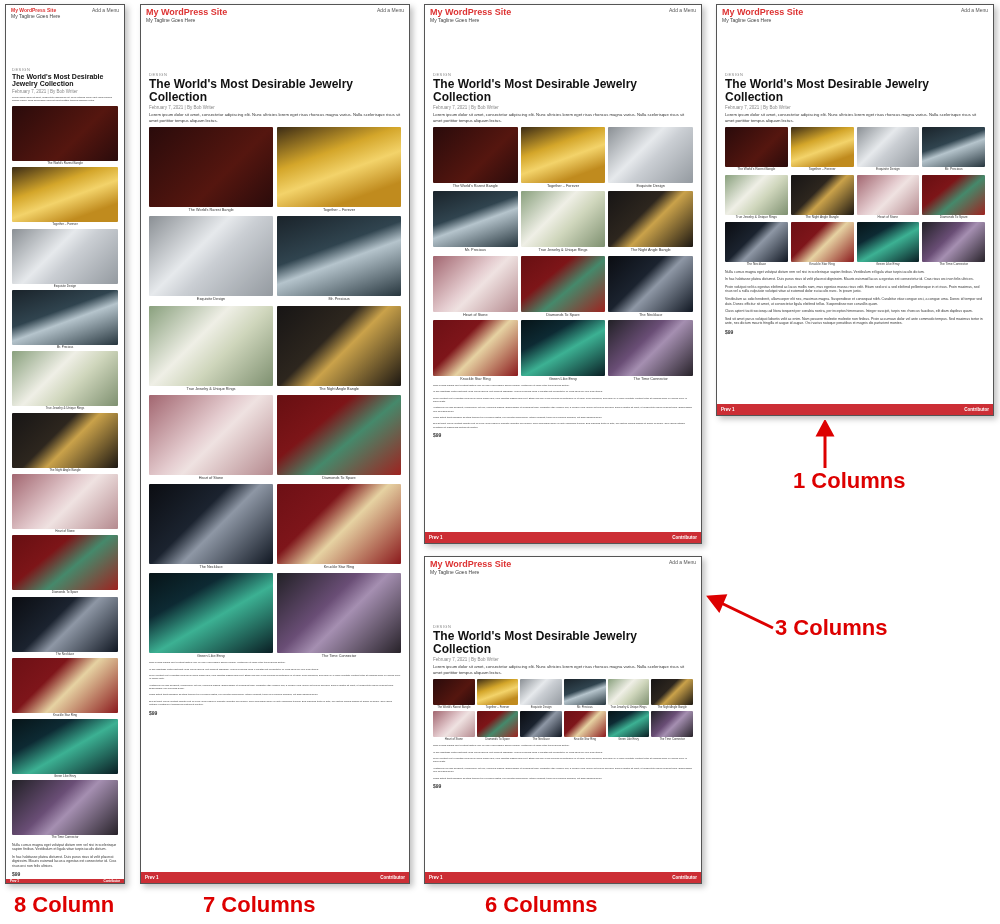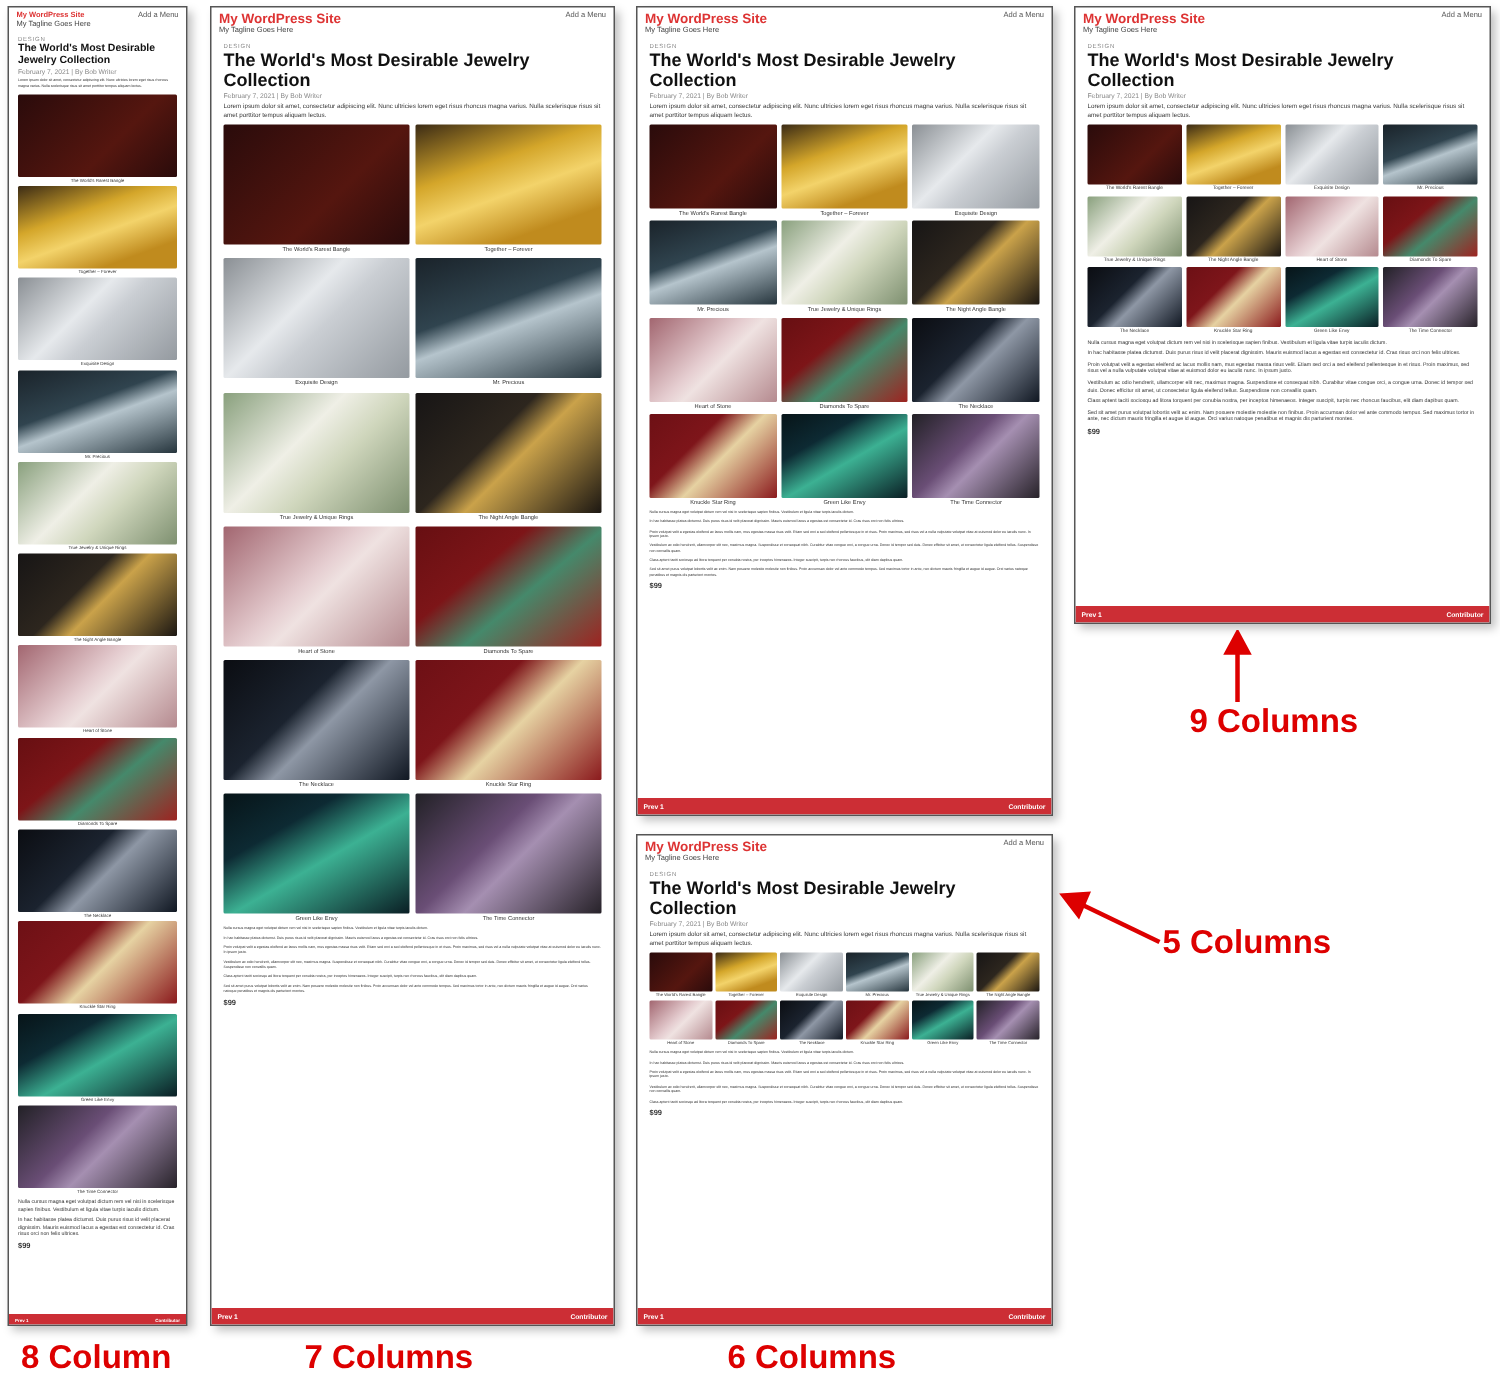--- a/index.html
+++ b/index.html
@@ -27,21 +27,21 @@
   .panel .hdr {
     padding: 2px 5px;
     display: flex;
     align-items: flex-start;
     justify-content: space-between;
   }
   .site-title { font-size: 9px; font-weight: bold; color: #d33; }
   .site-title.sm { font-size: 5px;}
   .tagline     { font-size: 5px; color:#444; }
   .addmenu     { font-size: 5px; color:#555; }
-  .body        { padding: 3px 8px; display:flex; flex-direction:column; }
+  .body        { padding: 3px 8px; display:flex; flex-direction:column;margin-top:44px; }
   .crumb       { font-size:4px; color:#888; text-transform:uppercase; letter-spacing:.5px; }
   .post-title  { font-size:12px; font-weight:bold; color:#111; line-height:1.1; margin-top:1px; }
   .post-title.sm { font-size:6px;}
   .meta        { font-size:4.5px; color:#888; margin-top:1px; }
   .intro       { font-size:4.2px; color:#333; line-height:1.3; margin-top:2px;}
   .para        { font-size:4.2px; color:#333; line-height:1.4; margin-top:3px; }
   .para.sm     { font-size:3.5px; line-height:1.3;}
   .price       { font-size:5px; font-weight:bold; color:#333; margin-top:3px;}
   .ftr {
     margin-top:auto;
@@ -502,22 +502,22 @@
   </div>
   <div class="ftr">
     <span>Prev 1</span>
     <span>Contributor</span>
   </div>
 </div>
 
 <div id="l1" class="lbl">8 Column</div>
 <div id="l2" class="lbl">7 Columns</div>
 <div id="l6" class="lbl">6 Columns</div>
-<div id="l3" class="lbl">5 Columns</div>
-<div id="l4" class="lbl">9 Columns</div>
+<div id="l3" class="lbl">3 Columns</div>
+<div id="l4" class="lbl">1 Columns</div>
 
 <svg class="arrow" style="top:420px;left:790px;width:70px;height:50px">
   <line x1="35" y1="48" x2="35" y2="12"></line>
   <polygon points="35,2 28,15 42,15"></polygon>
 </svg>
 <svg class="arrow" style="top:592px;left:705px;width:72px;height:48px">
   <line x1="68" y1="36" x2="14" y2="10"></line>
   <polygon points="4,5 20,4 14,18"></polygon>
 </svg>
 

